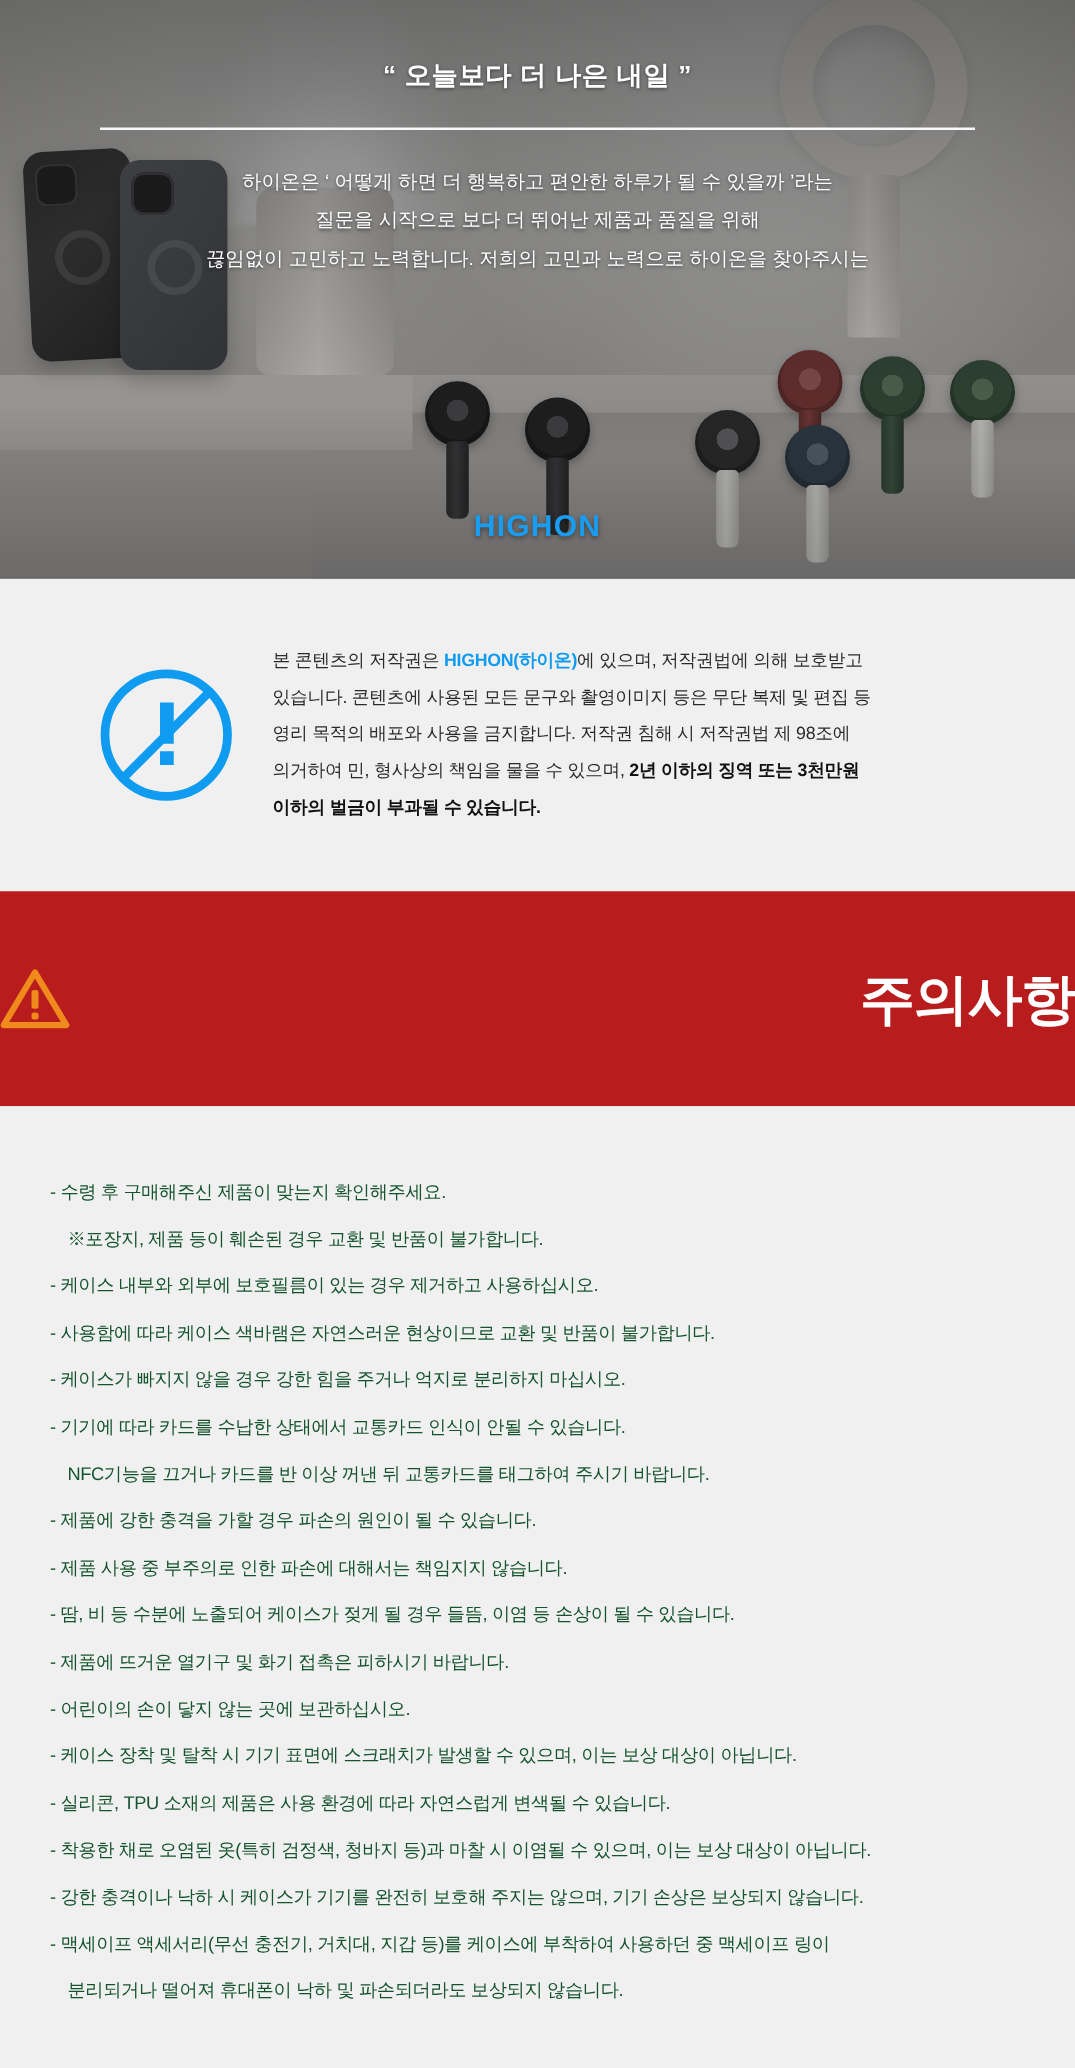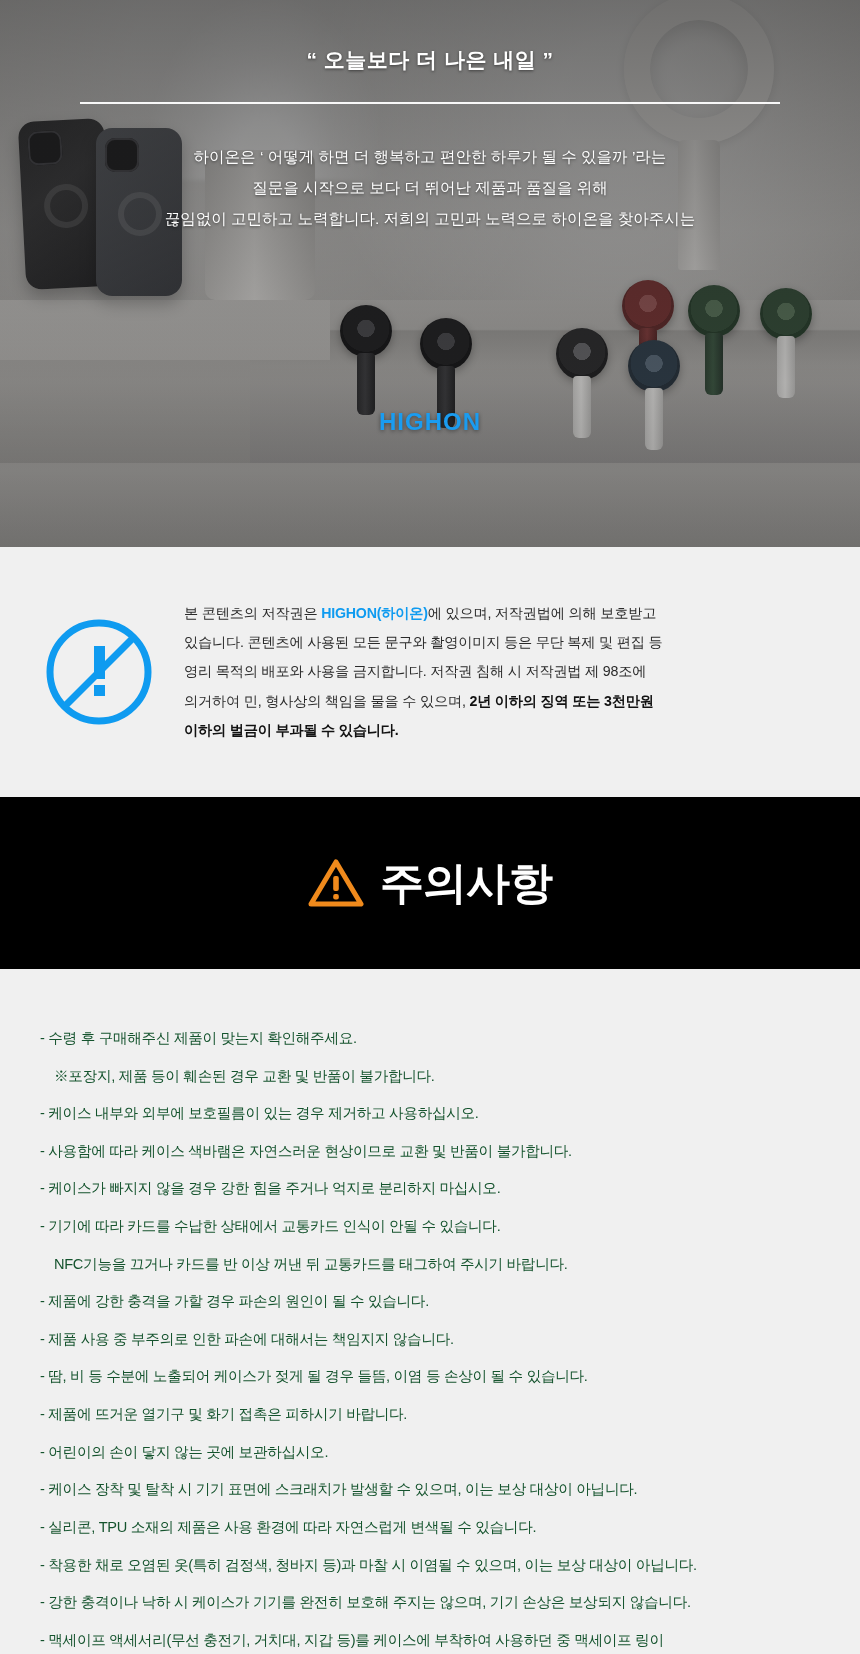--- a/index.html
+++ b/index.html
@@ -9,21 +9,21 @@
     font-family: "Liberation Sans", sans-serif;
     background: #ffffff;
     color: #222;
   }
   .page { width: 860px; position: relative; }
 
   
   .hero {
     position: relative;
     width: 860px;
-    height: 547px;
+    height: 463px;
     overflow: hidden;
     background: #14532d;
   }
   
   .hero-bg {
     position: absolute; inset: 0;
     background:
       radial-gradient(circle at 72% 18%, rgba(255,255,255,0.55) 0 8%, rgba(255,255,255,0) 40%),
       radial-gradient(circle at 25% 10%, rgba(255,255,255,0.35) 0 10%, rgba(255,255,255,0) 45%),
       linear-gradient(to bottom, #cfcdca 0%, #c5c3c0 42%, #b3b1ae 60%, #a9a7a4 72%, #bdbbb8 86%, #b0aeab 100%);
@@ -115,46 +115,45 @@
     font-size: 21px; font-weight: bold; letter-spacing: 0.5px;
     text-shadow: 0 1px 3px rgba(0,0,0,0.5);
   }
   .hero-rule {
     width: 700px; height: 2px; background: #ffffff; margin: 28px 0 26px;
     opacity: 0.95;
   }
   .hero-para {
     text-align: center; line-height: 2.0; font-size: 15.5px; font-weight: 500;
     text-shadow: 0 1px 3px rgba(0,0,0,0.55);
-    margin-top: 11px;
   }
   .hero-logo {
     position: absolute; left: 0; right: 0; top: 408px; text-align: center;
     font-size: 24px; font-weight: bold; letter-spacing: 1px;
     color: #1a9cf0;
     text-shadow: 0 1px 4px rgba(0,0,0,0.45);
   }
 
   
   .copyright {
     width: 860px; height: 250px; background: #f0f0f0;
-    display: flex; align-items: center; padding: 0 24px;
+    display: flex; align-items: center; padding: 0 58px;
   }
   .copy-icon { flex: 0 0 150px; display: flex; justify-content: center; }
   .copy-text {
     flex: 1; font-size: 14.2px; line-height: 2.05; color: #2a2a2a; letter-spacing: -0.2px;
     padding-left: 10px;
   }
   .copy-text .brand { color: #0f9bf0; font-weight: bold; }
   .copy-text b { font-weight: bold; color: #111; }
 
   
   .caution {
-    width: 860px; height: 172px; background: #000000;
-    display: flex; align-items: center; justify-content: center; gap: 16px;
+    width: 860px; height: 172px; background: #b91c1c;
+    display: flex; align-items: center; justify-content: space-between; gap: 16px;
   }
   .caution-title {
     color: #ffffff; font-size: 44px; font-weight: bold; letter-spacing: -1px;
   }
 
   
   .notes {
     width: 860px; background: #f0f0f0; padding: 58px 40px 70px 40px;
   }
   .notes ul { list-style: none; margin: 0; padding: 0; }

